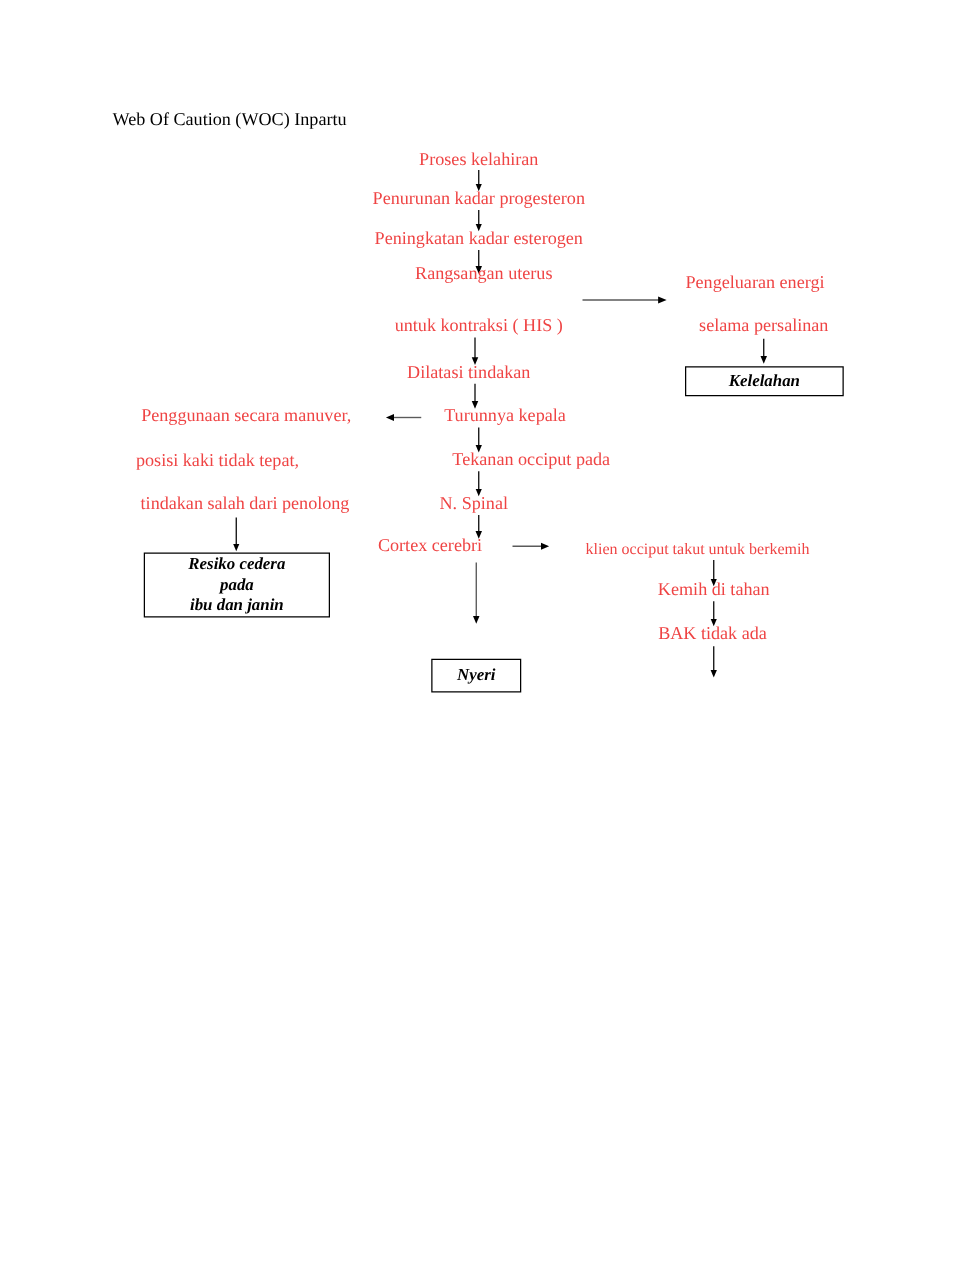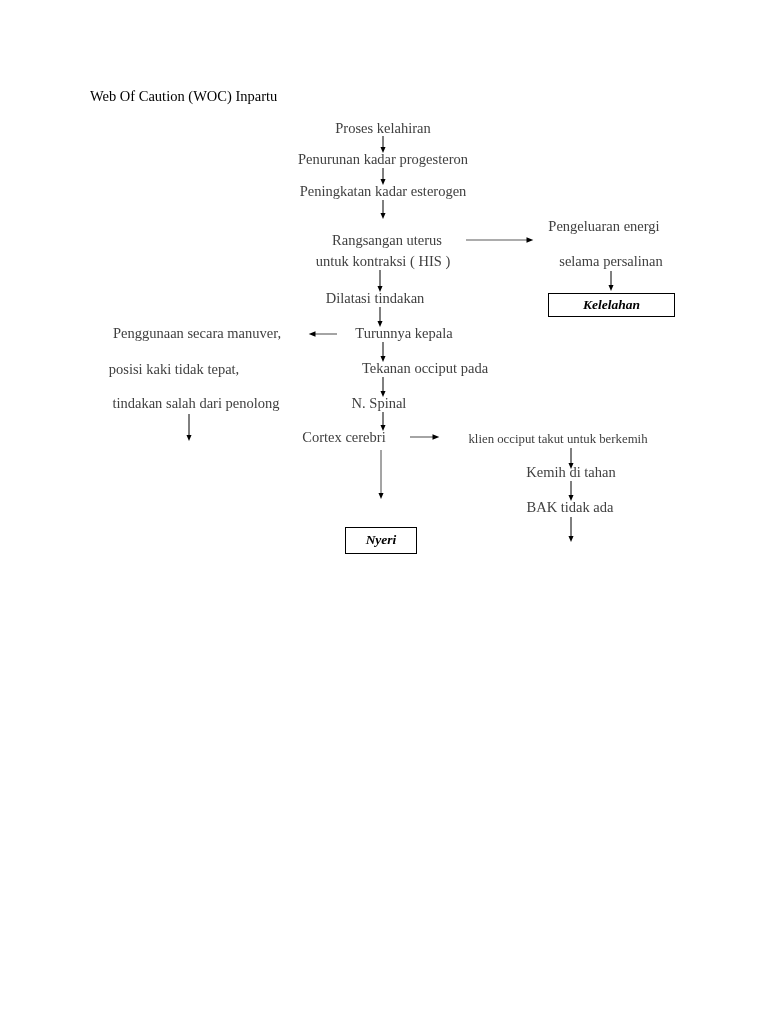--- a/index.html
+++ b/index.html
@@ -12,21 +12,21 @@
     position:relative;
   }
   #page{position:relative;width:768px;height:1024px;}
 
   
   .node{
     position:absolute;
     font-size:14.5px;
     line-height:1.1;
     white-space:nowrap;
-    color:#404040;
+    color:#ef4444;
   }
   .node.center{transform:translateX(-50%);}
   .small{font-size:12.8px;}
 
   
   .title{
     position:absolute;
     left:90px;top:88px;
     font-size:14.5px;
     white-space:nowrap;
@@ -102,21 +102,21 @@
   </svg>
 
   <div class="title">Web Of Caution (WOC) Inpartu</div>
 
   <div class="node center" style="left:383px;top:121px;">Proses kelahiran</div>
 
   <div class="node center" style="left:383px;top:152px;">Penurunan kadar progesteron</div>
 
   <div class="node center" style="left:383px;top:184px;">Peningkatan kadar esterogen</div>
 
-  <div class="node center" style="left:387px;top:233px;">Rangsangan uterus</div>
+  <div class="node center" style="left:387px;top:212px;">Rangsangan uterus</div>
 
   <div class="node center" style="left:383px;top:254px;">untuk kontraksi ( HIS )</div>
 
   <div class="node center" style="left:375px;top:291px;">Dilatasi tindakan</div>
 
   <div class="node center" style="left:404px;top:326px;">Turunnya kepala</div>
 
   <div class="node center" style="left:425px;top:361px;">Tekanan occiput pada</div>
 
   <div class="node center" style="left:379px;top:396px;">N. Spinal</div>
@@ -134,17 +134,19 @@
   <div class="node center" style="left:196px;top:396px;">tindakan salah dari penolong</div>
 
   <div class="node center small" style="left:558px;top:432px;">klien occiput takut untuk berkemih</div>
 
   <div class="node center" style="left:571px;top:465px;">Kemih di tahan</div>
 
   <div class="node center" style="left:570px;top:500px;">BAK tidak ada</div>
 
   <div class="box" style="left:548px;top:293px;width:127px;height:24px;">Kelelahan</div>
 
+  <div class="box" style="left:115px;top:442px;width:149px;height:52px;white-space:pre-line;">Resiko cedera pada
+ibu dan janin</div>
 
   <div class="box" style="left:345px;top:527px;width:72px;height:27px;">Nyeri</div>
 
 
 </div>
 
 </body></html>

